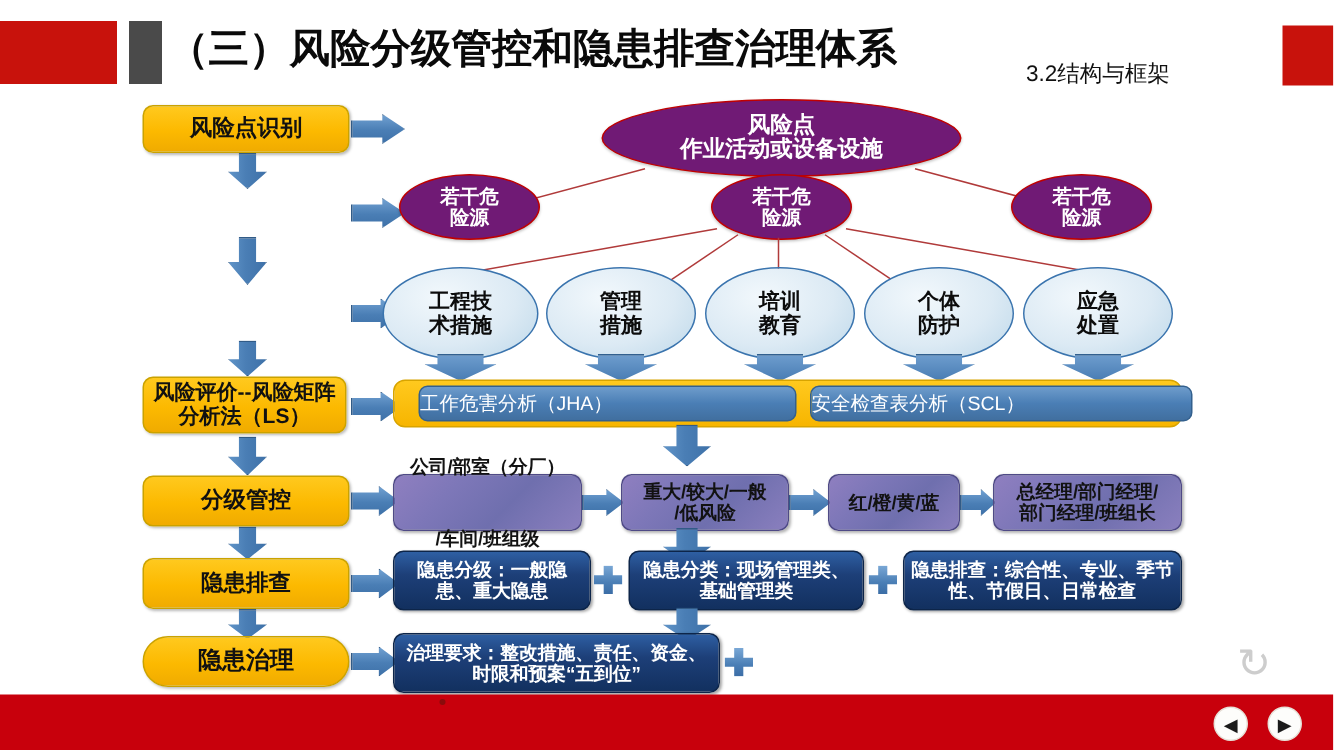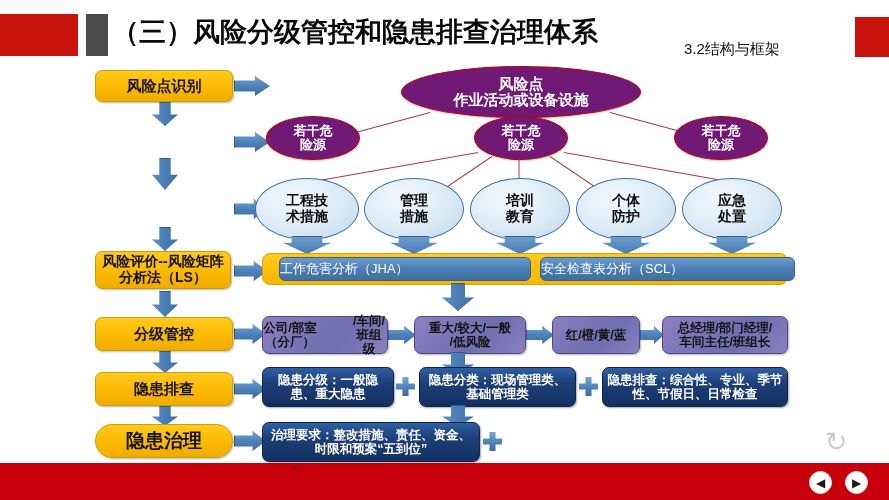--- a/index.html
+++ b/index.html
@@ -147,21 +147,21 @@
   <div class="ybox" style="left:95px;top:317px;width:136px;height:32px;font-size:15px;">
     <span>分级管控</span>
   </div>
   <div class="darr" style="left:152px;top:351px;width:24px;height:20px;"></div>
 
   <div class="ybox" style="left:95px;top:372px;width:136px;height:32px;font-size:15px;">
     <span>隐患排查</span>
   </div>
   <div class="darr" style="left:152px;top:406px;width:24px;height:18px;"></div>
 
-  <div class="ybox" style="left:95px;top:424px;width:136px;height:32px;font-size:19px;border-radius:17px;">
+  <div class="ybox" style="left:95px;top:424px;width:136px;height:32px;font-size:16px;border-radius:17px;">
     <span>隐患治理</span>
   </div>
 
   <div class="chev" style="left:234px;top:76px;width:34px;height:18px;"></div>
   <div class="chev" style="left:234px;top:132px;width:34px;height:18px;"></div>
   <div class="chev" style="left:234px;top:199px;width:32px;height:18px;"></div>
   <div class="chev" style="left:234px;top:261px;width:32px;height:18px;"></div>
   <div class="chev" style="left:234px;top:324px;width:30px;height:18px;"></div>
   <div class="chev" style="left:234px;top:379px;width:30px;height:18px;"></div>
   <div class="chev" style="left:234px;top:431px;width:30px;height:18px;"></div>
@@ -223,40 +223,40 @@
 
   <div class="jhaband" style="left:262px;top:253px;width:524px;height:30px;"></div>
   <div class="jhainner" style="left:267px;top:257px;width:250px;height:22px;font-size:13px;">
     <span>工作危害分析（JHA）</span>
   </div>
   <div class="jhainner" style="left:528px;top:257px;width:253px;height:22px;font-size:13px;">
     <span>安全检查表分析（SCL）</span>
   </div>
   <div class="darr" style="left:442px;top:283px;width:30px;height:26px;"></div>
 
-  <div class="pbox" style="left:262px;top:316px;width:124px;height:36px;font-size:12.5px;flex-direction:row;gap:34px;">
+  <div class="pbox" style="left:262px;top:316px;width:124px;height:36px;font-size:12.5px;flex-direction:column;gap:34px;">
     <span>公司/部室（分厂）</span>
     <span>/车间/班组级</span>
   </div>
   <div class="chev" style="left:388px;top:326px;width:26px;height:16px;"></div>
 
   <div class="pbox" style="left:414px;top:316px;width:110px;height:36px;font-size:12.5px;flex-direction:column;">
     <span>重大/较大/一般</span>
     <span>/低风险</span>
   </div>
   <div class="chev" style="left:526px;top:326px;width:26px;height:16px;"></div>
 
   <div class="pbox" style="left:552px;top:316px;width:86px;height:36px;font-size:12.5px;">
     <span>红/橙/黄/蓝</span>
   </div>
   <div class="chev" style="left:640px;top:326px;width:22px;height:16px;"></div>
 
   <div class="pbox" style="left:662px;top:316px;width:124px;height:36px;font-size:12.5px;flex-direction:column;">
     <span>总经理/部门经理/</span>
-    <span>车间主任/班组长</span>
+    <span>部门经理/班组长</span>
   </div>
 
   <div class="darr" style="left:442px;top:352px;width:30px;height:22px;"></div>
 
   <div class="nbox" style="left:262px;top:367px;width:130px;height:38px;font-size:12.5px;flex-direction:column;">
     <span>隐患分级：一般隐</span>
     <span>患、重大隐患</span>
   </div>
   <div class="plusshape" style="left:396px;top:377px;width:19px;height:19px;"></div>
 

